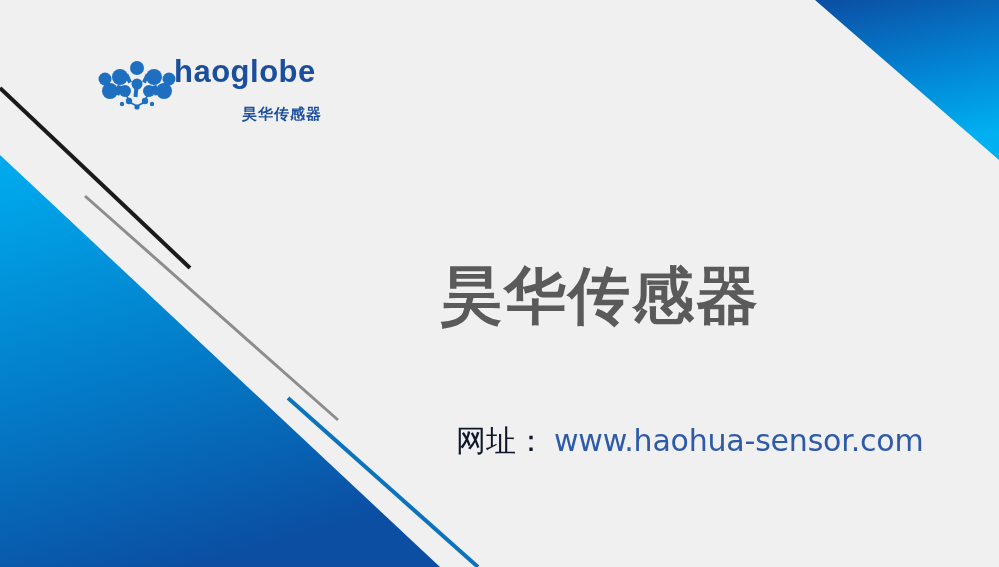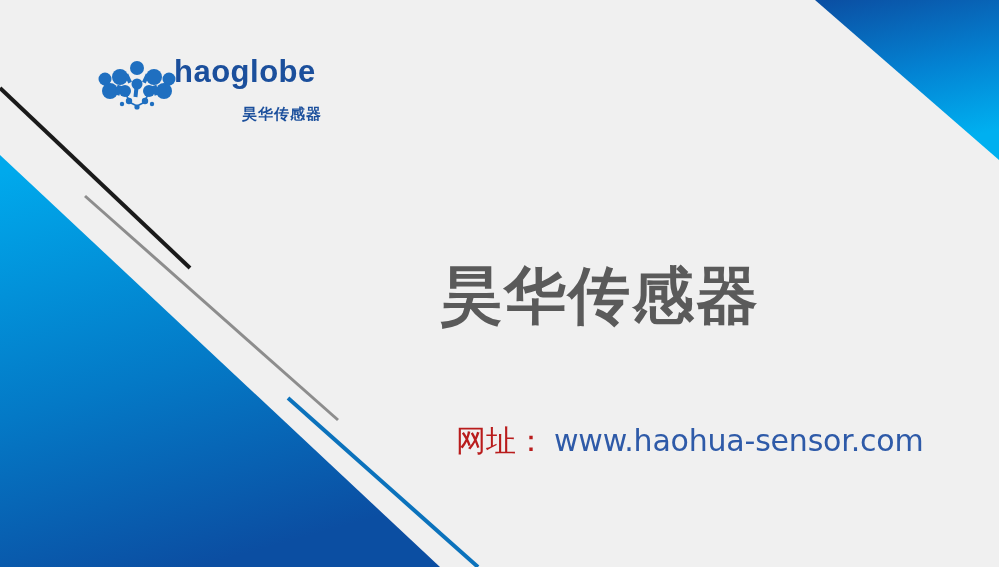--- a/index.html
+++ b/index.html
@@ -104,21 +104,21 @@
     left: 456px;
     top: 421px;
     display: flex;
     align-items: baseline;
     white-space: nowrap;
   }
   .website-label {
     font-family: "DejaVu Sans", sans-serif;
     font-size: 30px;
     font-weight: 400;
-    color: #b91c1c;
+    color: #0f172a;
     letter-spacing: 0px;
   }
   .website-url {
     font-family: "DejaVu Sans", sans-serif;
     font-size: 30px;
     font-weight: 400;
     color: #2e5aa8;
     margin-left: 8px;
     letter-spacing: -0.2px;
   }

